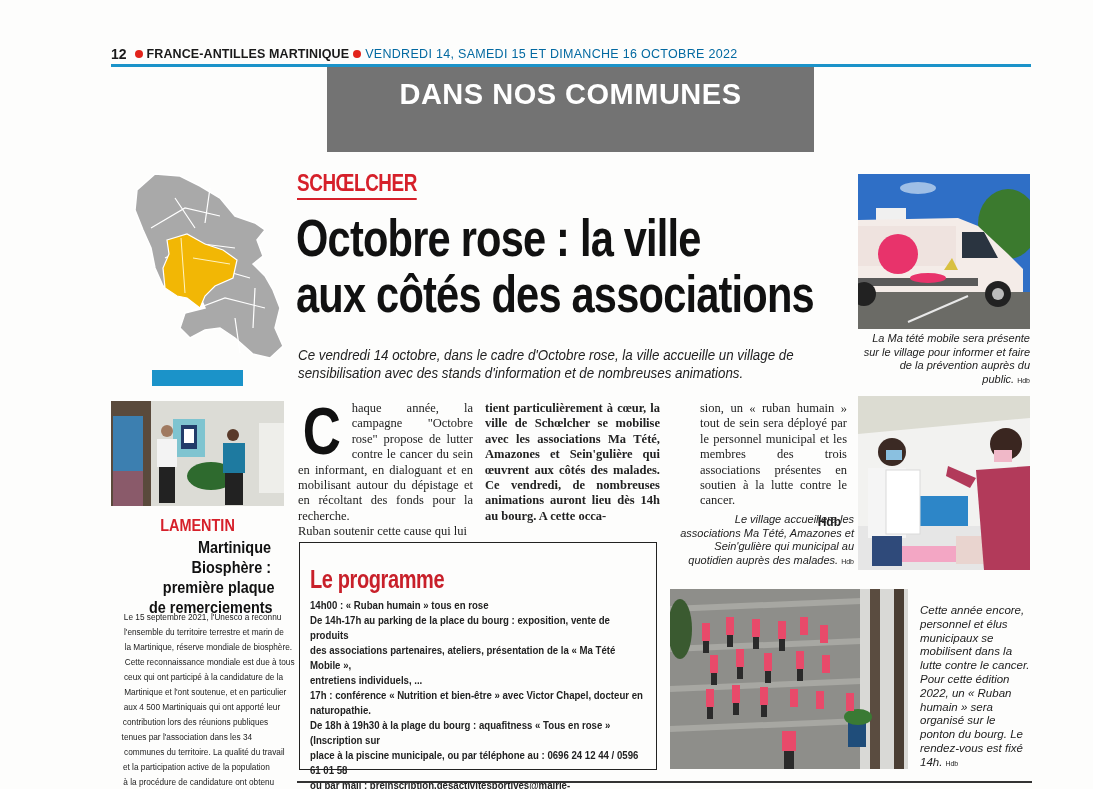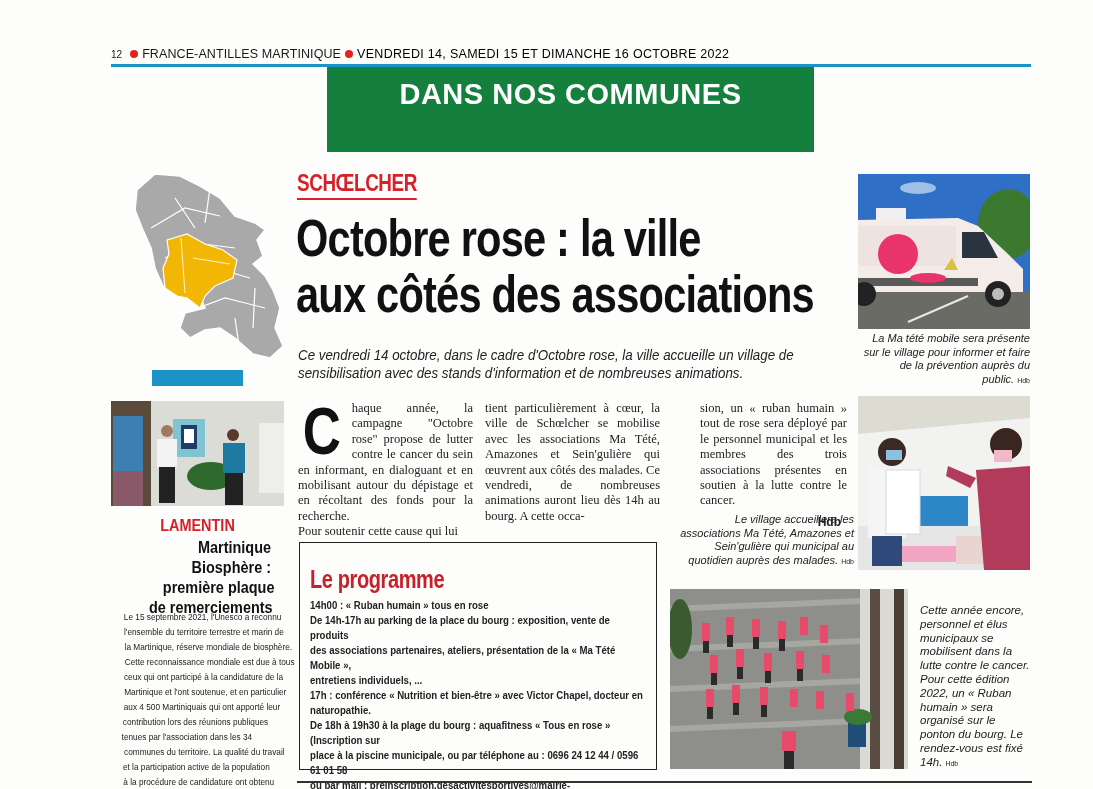--- a/index.html
+++ b/index.html
@@ -3,42 +3,42 @@
   <meta charset="utf-8">
   <style>
     * { box-sizing: border-box; margin: 0; padding: 0; }
     html, body { width: 1093px; height: 789px; overflow: hidden; background: #fdfdfc; }
     body { position: relative; font-family: "Liberation Sans", sans-serif; color: #1a1a1a; }
 
     .abs { position: absolute; }
 
     
     .folio { left: 111px; top: 45px; width: 920px; height: 18px; font-size: 12.5px; white-space: nowrap; display: flex; align-items: center; }
-    .folio .num { font-weight: normal; font-size: 10px; margin-right: 4px; text-align: center; }
+    .folio .num { font-weight: bold; font-size: 14px; margin-right: 4px; text-align: center; }
     .folio .dot { display: inline-block; width: 8px; height: 8px; border-radius: 50%; background: #e2231a; margin: 0 4px; }
-    .folio .paper { font-weight: normal; letter-spacing: 0.1px; }
-    .folio .date { color: #000000; letter-spacing: 0.3px; }
+    .folio .paper { font-weight: bold; letter-spacing: 0.1px; }
+    .folio .date { color: #0369a1; letter-spacing: 0.3px; }
     .rule-top { left: 111px; top: 64px; width: 920px; height: 3px; background: #1b93c9; }
 
     
-    .banner { left: 327px; top: 67px; width: 487px; height: 85px; background: #15803d; color: #fff; text-align: center; font-weight: bold; font-size: 29px; line-height: 31px; padding-top: 12px; letter-spacing: 0.5px; }
+    .banner { left: 327px; top: 67px; width: 487px; height: 85px; background: #737373; color: #fff; text-align: center; font-weight: bold; font-size: 29px; line-height: 31px; padding-top: 12px; letter-spacing: 0.5px; }
 
     
     .map { left: 125px; top: 168px; width: 160px; height: 200px; }
     .map-bar { left: 152px; top: 370px; width: 91px; height: 16px; background: #1b93c9; }
 
     
     .kicker { left: 297px; top: 170px; font-family: "Liberation Sans", sans-serif; font-weight: bold; font-size: 23px; color: #d6202a; letter-spacing: -0.5px; transform: scaleX(0.82); transform-origin: left; border-bottom: 2px solid #d6202a; padding-bottom: 1px; }
     .headline { left: 296px; top: 210px; width: 560px; font-weight: bold; font-size: 52px; line-height: 56px; letter-spacing: -1px; transform: scaleX(0.8); transform-origin: left top; color: #111; white-space: nowrap; }
     .chapo { left: 298px; top: 346px; width: 540px; font-style: italic; font-size: 14.5px; line-height: 18px; color: #222; transform: scaleX(0.92); transform-origin: left top; }
 
     
     .col { position: absolute; font-family: "Liberation Serif", serif; font-size: 12.5px; line-height: 15.4px; color: #222; text-align: justify; }
     .col1 { left: 298px; top: 401px; width: 124px; }
-    .col2 { left: 485px; top: 401px; width: 175px; }
+    .col2 { left: 485px; top: 401px; width: 175px; font-weight: bold; }
     .col3 { left: 700px; top: 401px; width: 147px; }
     .dropcap { float: left; font-family: "Liberation Sans", sans-serif; font-weight: bold; font-size: 66px; line-height: 56px; margin: 2px 6px 0 0; color: #111; transform: scaleX(0.8); }
     .hdb { display: block; text-align: right; font-family: "Liberation Sans", sans-serif; font-weight: bold; font-size: 12px; margin-top: 6px; padding-right: 6px; }
 
     
     .prog { left: 299px; top: 542px; width: 358px; height: 228px; border: 1.5px solid #222; padding: 22px 10px; }
     .prog-title { font-weight: bold; font-size: 25px; color: #c8202a; letter-spacing: -0.5px; transform: scaleX(0.8); transform-origin: left; display: block; margin-bottom: 4px; }
     .prog-item { font-weight: bold; font-size: 11.2px; line-height: 15px; color: #222; transform: scaleX(0.86); transform-origin: left; width: 390px; }
 
     
@@ -134,25 +134,25 @@
 <div class="abs kicker">SCHŒLCHER</div>
 <div class="abs headline">
   <div>Octobre rose : la ville</div>
   <div>aux côtés des associations</div>
 </div>
 <div class="abs chapo">Ce vendredi 14 octobre, dans le cadre d'Octobre rose, la ville accueille un village de sensibilisation avec des stands d'information et de nombreuses animations.</div>
 
 <div class="col col1" style="width:175px;">
   <span class="dropcap">C</span>
   <span>haque année, la campagne "Octobre rose" propose de lutter contre le cancer du sein en informant, en dialoguant et en mobilisant autour du dépistage et en récoltant des fonds pour la recherche.</span><br>
-  <span>Pour soutenir cette cause qui lui</span>
+  <span>Ruban soutenir cette cause qui lui</span>
 </div>
 <div class="col col2">tient particulièrement à cœur, la ville de Schœlcher se mobilise avec les associations Ma Tété, Amazones et Sein'gulière qui œuvrent aux côtés des malades. Ce vendredi, de nombreuses animations auront lieu dès 14h au bourg. A cette occa-</div>
 <div class="col col3">
-  <span>sion, un « ruban humain » tout de rose sera déployé par le personnel municipal et les membres des trois associations présentes en soutien à la lutte contre le cancer.</span>
+  <span>sion, un « ruban humain » tout de sein sera déployé par le personnel municipal et les membres des trois associations présentes en soutien à la lutte contre le cancer.</span>
   <span class="hdb">Hdb</span>
 </div>
 
 <div class="abs prog">
   <span class="prog-title">Le programme</span>
   <div class="prog-item">14h00 : « Ruban humain » tous en rose</div>
   <div class="prog-item">De 14h-17h au parking de la place du bourg : exposition, vente de produits</div>
   <div class="prog-item">des associations partenaires, ateliers, présentation de la « Ma Tété Mobile »,</div>
   <div class="prog-item">entretiens individuels, ...</div>
   <div class="prog-item">17h : conférence « Nutrition et bien-être » avec Victor Chapel, docteur en</div>

